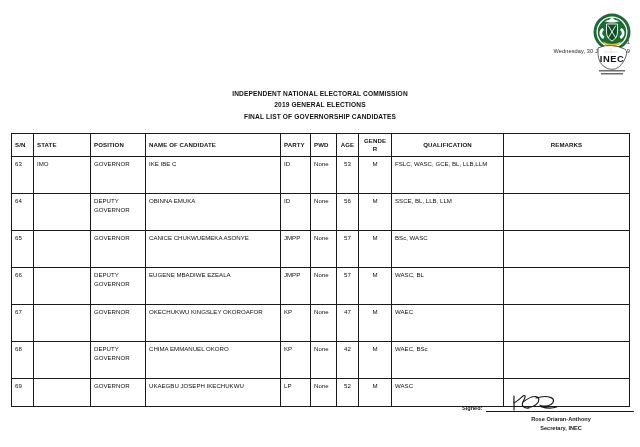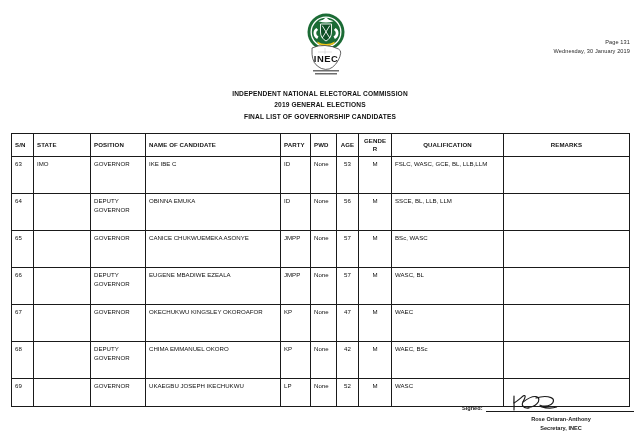--- a/index.html
+++ b/index.html
@@ -31,21 +31,21 @@
     letter-spacing: .1px;
     white-space: nowrap;
   }
 
   .logo-wrap {
     position: absolute;
     top: 12px;
     left: 12px;
     right: 0;
     display: flex;
-    justify-content: center;
+    justify-content: flex-end;
   }
   .logo {
     width: 56px;
     height: 74px;
     position: relative;
   }
   .logo svg { display: block; }
 
   .doc-titles {
     position: absolute;

